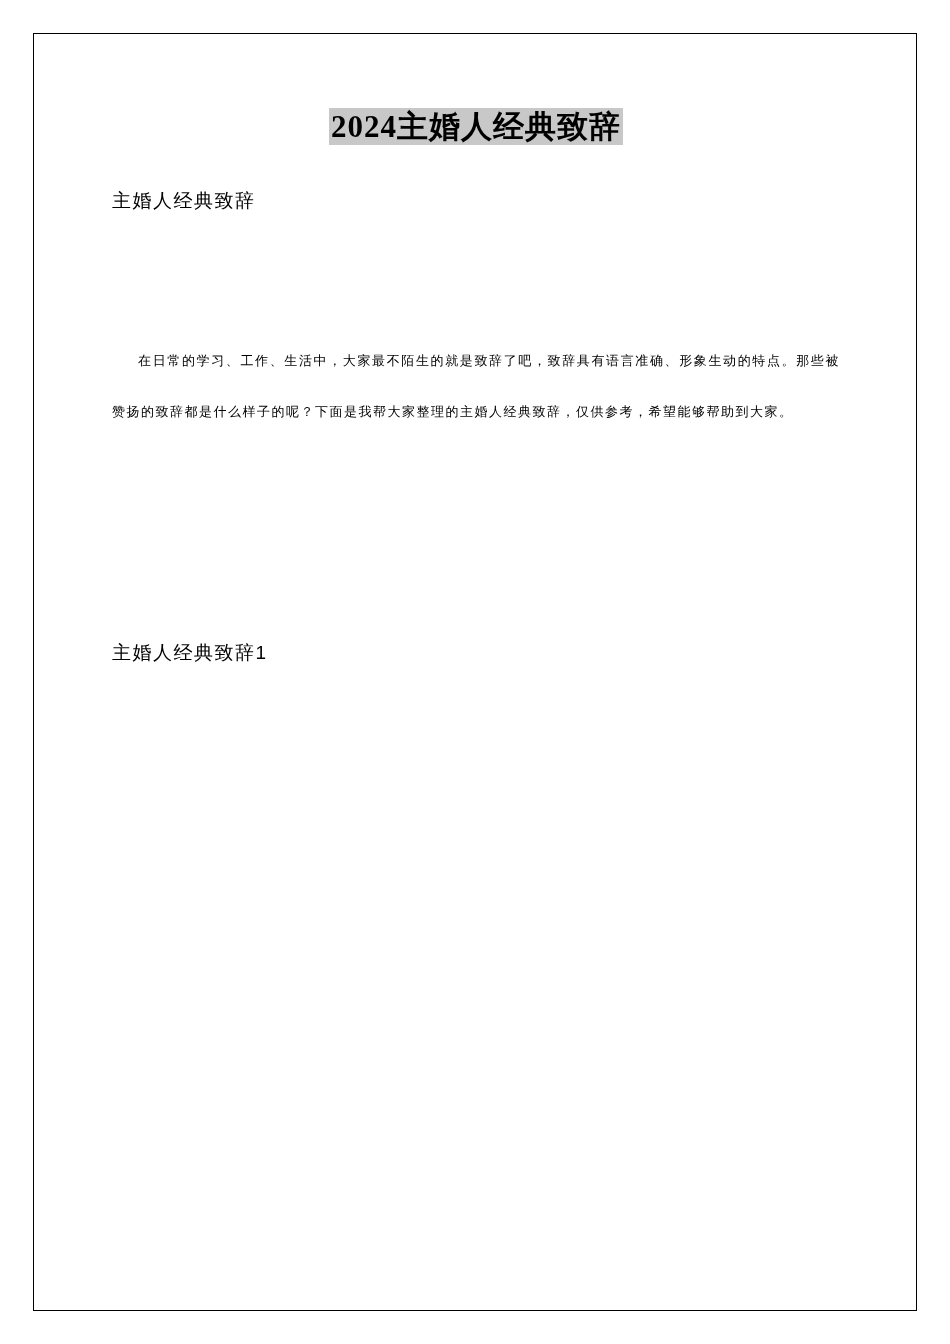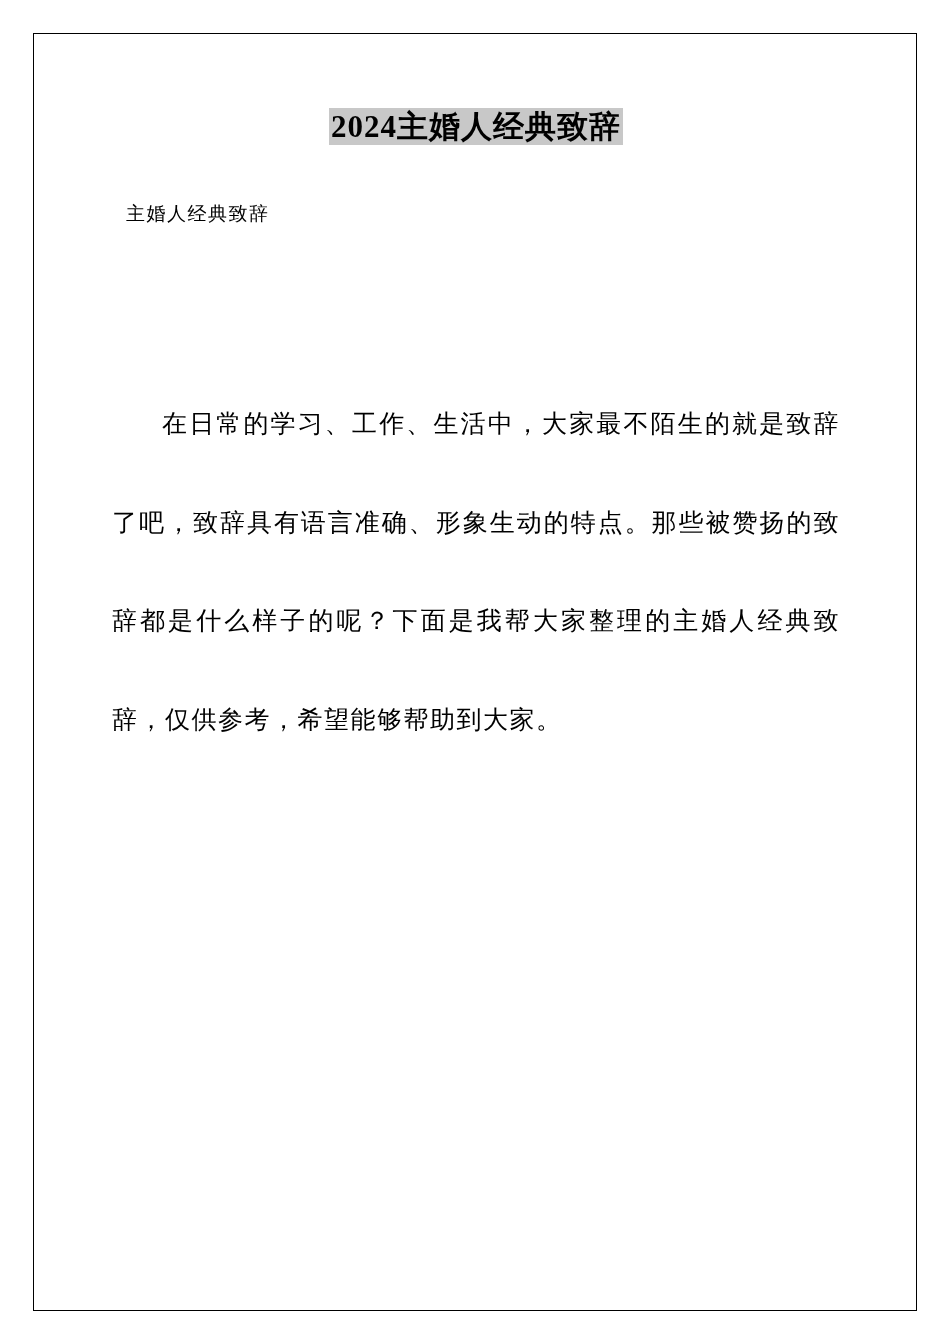--- a/index.html
+++ b/index.html
@@ -46,30 +46,30 @@
     line-height: 1.4;
   }
   .doc-title .hl {
     background: #c8c8c8;
     padding: 1px 2px;
   }
   .para {
     font-size: 19px;
     line-height: 2.0;
     letter-spacing: 1.4px;
-    margin: 14px;
+    margin: 0;
     text-align: justify;
-    font-family: Liberation Mono, monospace;
+    font-family: Liberation Sans, sans-serif;
   }
   .gap-1 { height: 38px; }
   .gap-3 { height: 105px; }
   .gap-4 { height: 188px; }
   .gap-5 { height: 62px; }
   .body-block {
-    font-size: 25px;
+    font-size: 13px;
     letter-spacing: 1.5px;
     line-height: 3.95;
     text-align: justify;
     text-justify: inter-ideograph;
   }
   .body-block .indent {
     display: inline;
   }
   .small-line {
     font-size: 19px;
@@ -92,18 +92,19 @@
     <p class="para small-line">主婚人经典致辞</p>
 
     <div class="gap-3"></div>
 
     <p class="body-block">
       <span class="indent" style="text-indent:2em; display:block;">在日常的学习、工作、生活中，大家最不陌生的就是致辞了吧，致辞具有语言准确、形象生动的特点。那些被赞扬的致辞都是什么样子的呢？下面是我帮大家整理的主婚人经典致辞，仅供参考，希望能够帮助到大家。</span>
     </p>
 
     <div class="gap-4"></div>
 
+    <p class="para small-line">主婚人经典致辞1</p>
 
     <div class="gap-5"></div>
 
 
   </div>
 </div>
 
 </body></html>

